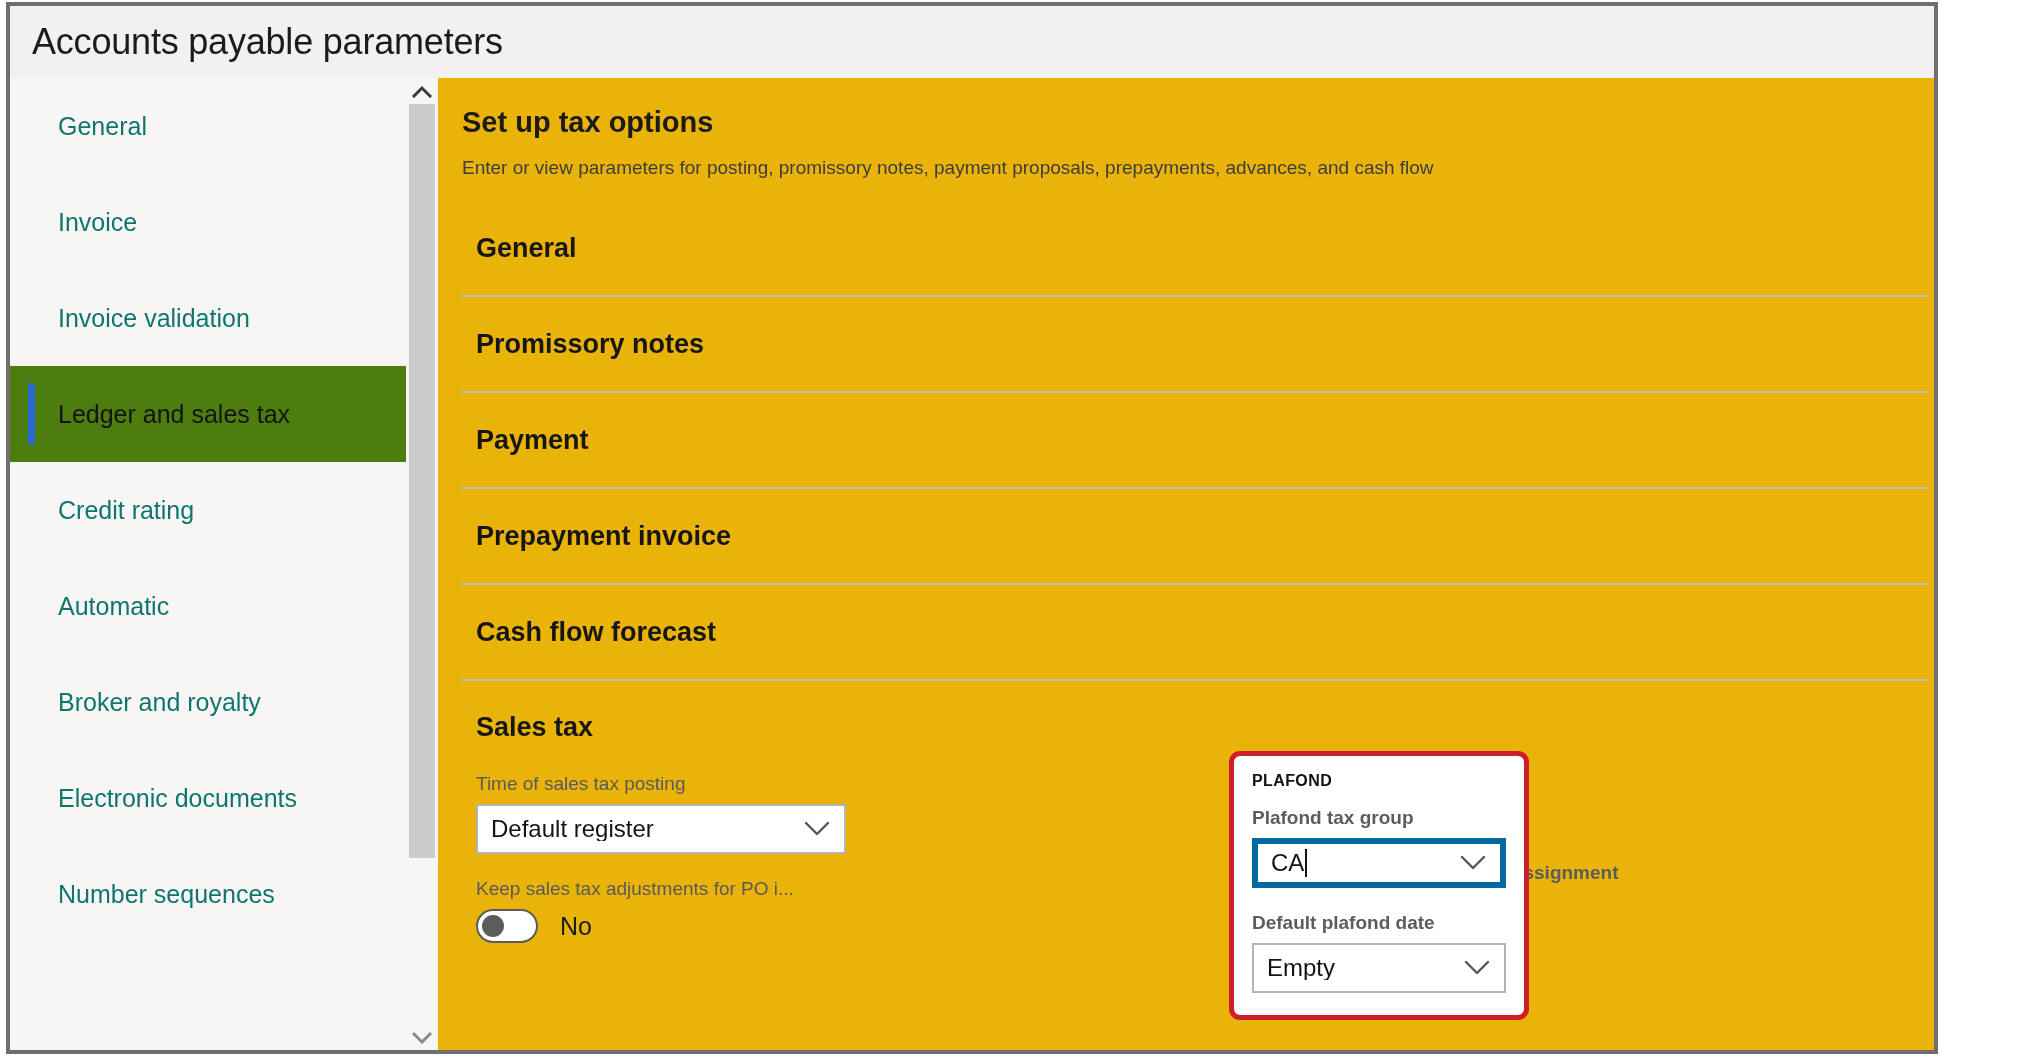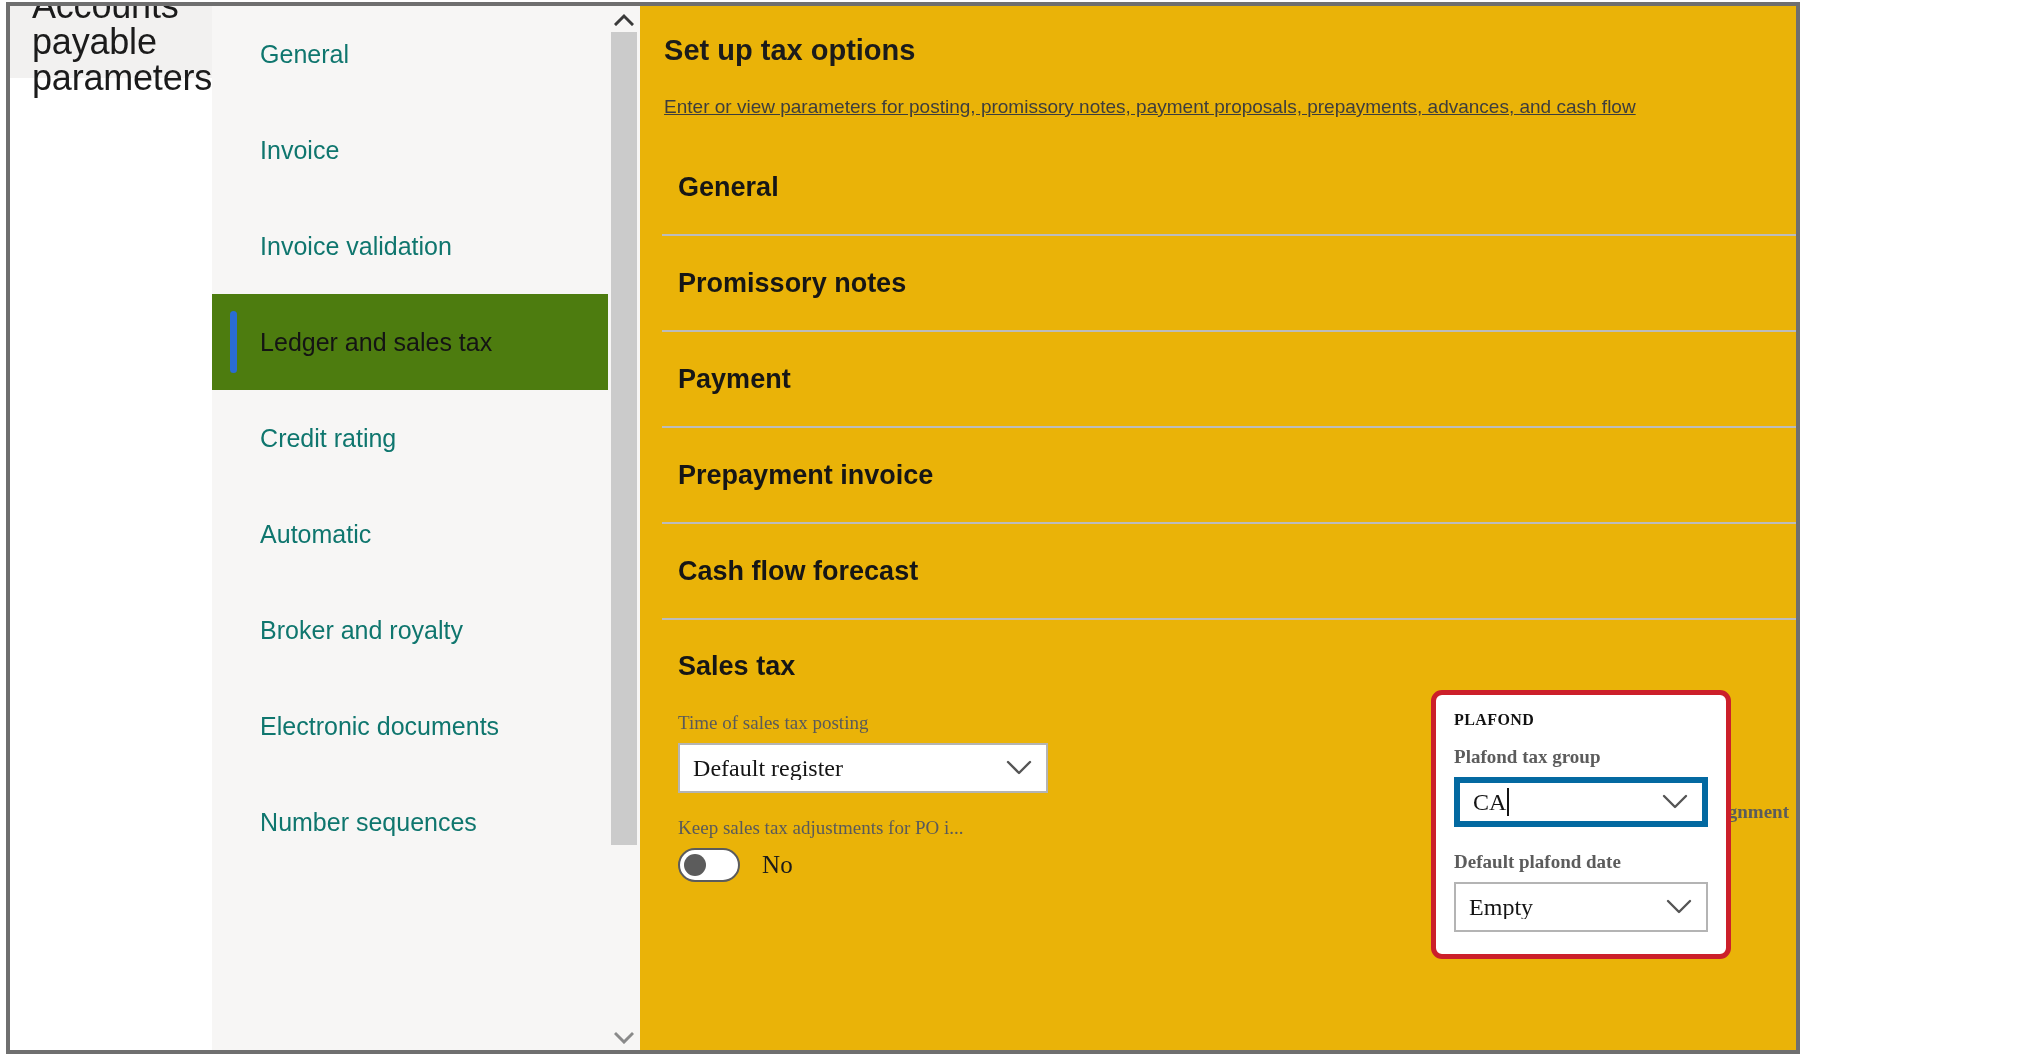--- a/index.html
+++ b/index.html
@@ -12,27 +12,27 @@
     overflow: hidden;
     font-family: "Liberation Sans", sans-serif;
     -webkit-font-smoothing: antialiased;
   }
 
   
   .window {
     position: absolute;
     left: 6px;
     top: 2px;
-    width: 1794px;
+    width: 1932px;
     height: 1052px;
     border: 4px solid #6f6f6f;
     box-sizing: border-box;
     background: #ffffff;
     display: flex;
-    flex-direction: row;
+    flex-direction: column;
     overflow: hidden;
   }
 
   
   .titlebar {
     height: 72px;
     min-height: 72px;
     background: #f2f1f0;
     display: flex;
     align-items: center;
@@ -139,24 +139,23 @@
   .pane-title {
     font-size: 29px;
     font-weight: 600;
     color: #1b1b1b;
     margin: 0 0 0 0;
     padding-left: 2px;
   }
   .pane-sub {
     font-size: 19px;
     color: #3d3d3d;
-    margin-top: 29px;
+    margin-top: 18px;
     padding-left: 2px;
     font-weight: 400;
-    text-decoration: underline;
   }
 
   .section-list { margin-top: 22px; }
   .section-row {
     border-bottom: 2px solid #bcbcbc;
     height: 96px;
     display: flex;
     align-items: center;
     padding-left: 16px;
     box-sizing: border-box;
@@ -175,21 +174,20 @@
     align-items: center;
     padding-left: 16px;
     box-sizing: border-box;
   }
 
   
   .form-area {
     display: flex;
     padding-left: 16px;
     position: relative;
-    font-family: Liberation Serif, serif;
   }
   .col-left { width: 370px; margin-right: 38px; }
   .col-mid  { width: 272px; position: relative; }
   .col-right{ margin-left: 150px; width: 360px; }
 
   .field-label {
     font-size: 19px;
     color: #5c5c5c;
     font-weight: 600;
     margin-bottom: 9px;

